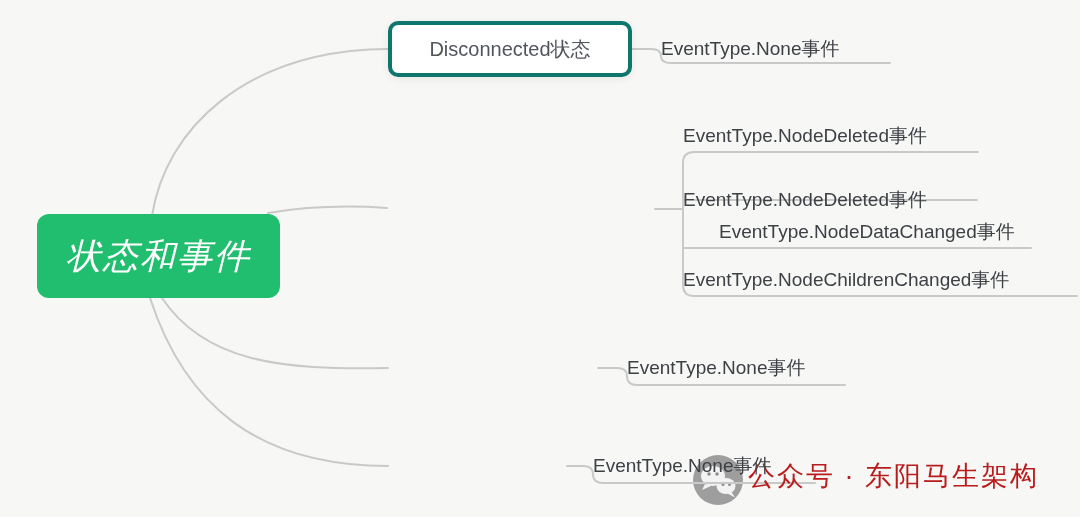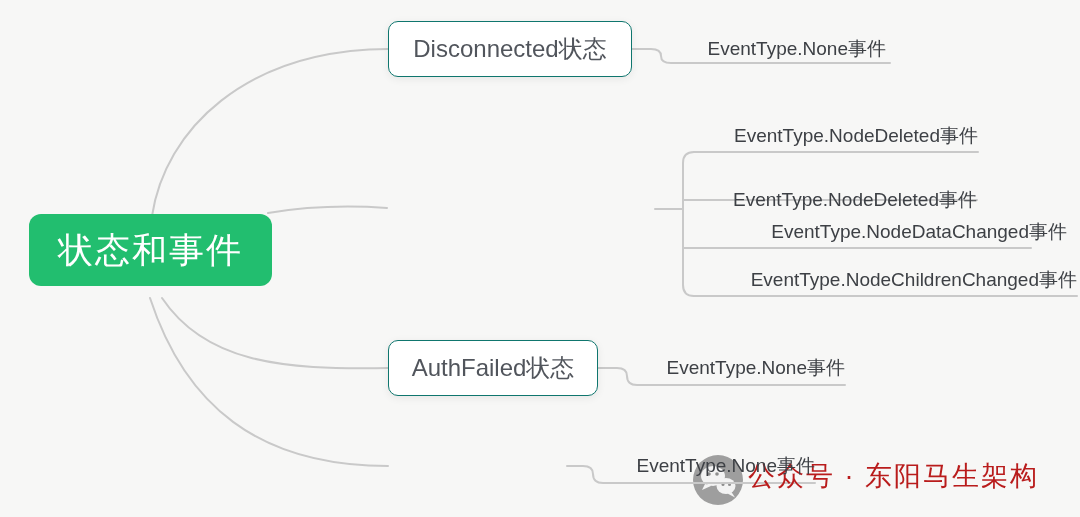--- a/index.html
+++ b/index.html
@@ -20,29 +20,29 @@
   .root-node{
     background:#22be6f;
     border-radius:12px;
     color:#ffffff;
     font-size:35px;
     letter-spacing:2px;
     font-weight:400;
   }
   .branch-node{
     background:#ffffff;
-    border:1px solid #0f766e;
+    border:4px solid #0f766e;
     border-radius:10px;
     box-shadow:0 2px 8px rgba(0,0,0,0.07);
     color:#51555c;
-    font-size:24px;
+    font-size:20px;
   }
   .leaf-label{
     position:absolute;
-    display:flex;align-items:center;justify-content:flex-end;
+    display:flex;align-items:center;justify-content:flex-start;
     color:#3d4045;
     font-size:19px;
     white-space:nowrap;
     z-index:3;
   }
   .watermark{
     position:absolute;
     z-index:2;
     display:flex;align-items:center;
   }
@@ -93,32 +93,29 @@
     <circle cx="24" cy="19" r="1.8" fill="#8e8e8e"></circle>
     <ellipse cx="33" cy="31" rx="9.5" ry="8" fill="#f3f3f3"></ellipse>
     <polygon points="38.5,37 42,42.5 34.5,38.5" fill="#f3f3f3"></polygon>
     <circle cx="30" cy="29.5" r="1.5" fill="#8e8e8e"></circle>
     <circle cx="36.5" cy="29.5" r="1.5" fill="#8e8e8e"></circle>
   </svg>
   <div class="watermark" style="left:748px;top:461px;height:30px;">
     <span class="watermark-text">公众号 · 东阳马生架构</span>
   </div>
 
-  <div class="node root-node" style="left:29px;top:214px;width:243px;height:72px;">
+  <div class="node root-node" style="left:37px;top:214px;width:243px;height:84px;font-style:italic;">
     <span>状态和事件</span>
   </div>
 
   <div class="node branch-node" style="left:388px;top:21px;width:244px;height:56px;">
     <span>Disconnected状态</span>
   </div>
 
 
-  <div class="node branch-node" style="left:388px;top:340px;width:210px;height:56px;">
-    <span>AuthFailed状态</span>
-  </div>
 
 
   <div class="leaf-label" style="left:661px;top:34px;width:225px;height:30px;">
     <span>EventType.None事件</span>
   </div>
 
   <div class="leaf-label" style="left:683px;top:120px;width:295px;height:31px;">
     <span>EventType.NodeDeleted事件</span>
   </div>
   <div class="leaf-label" style="left:683px;top:184px;width:294px;height:31px;">

